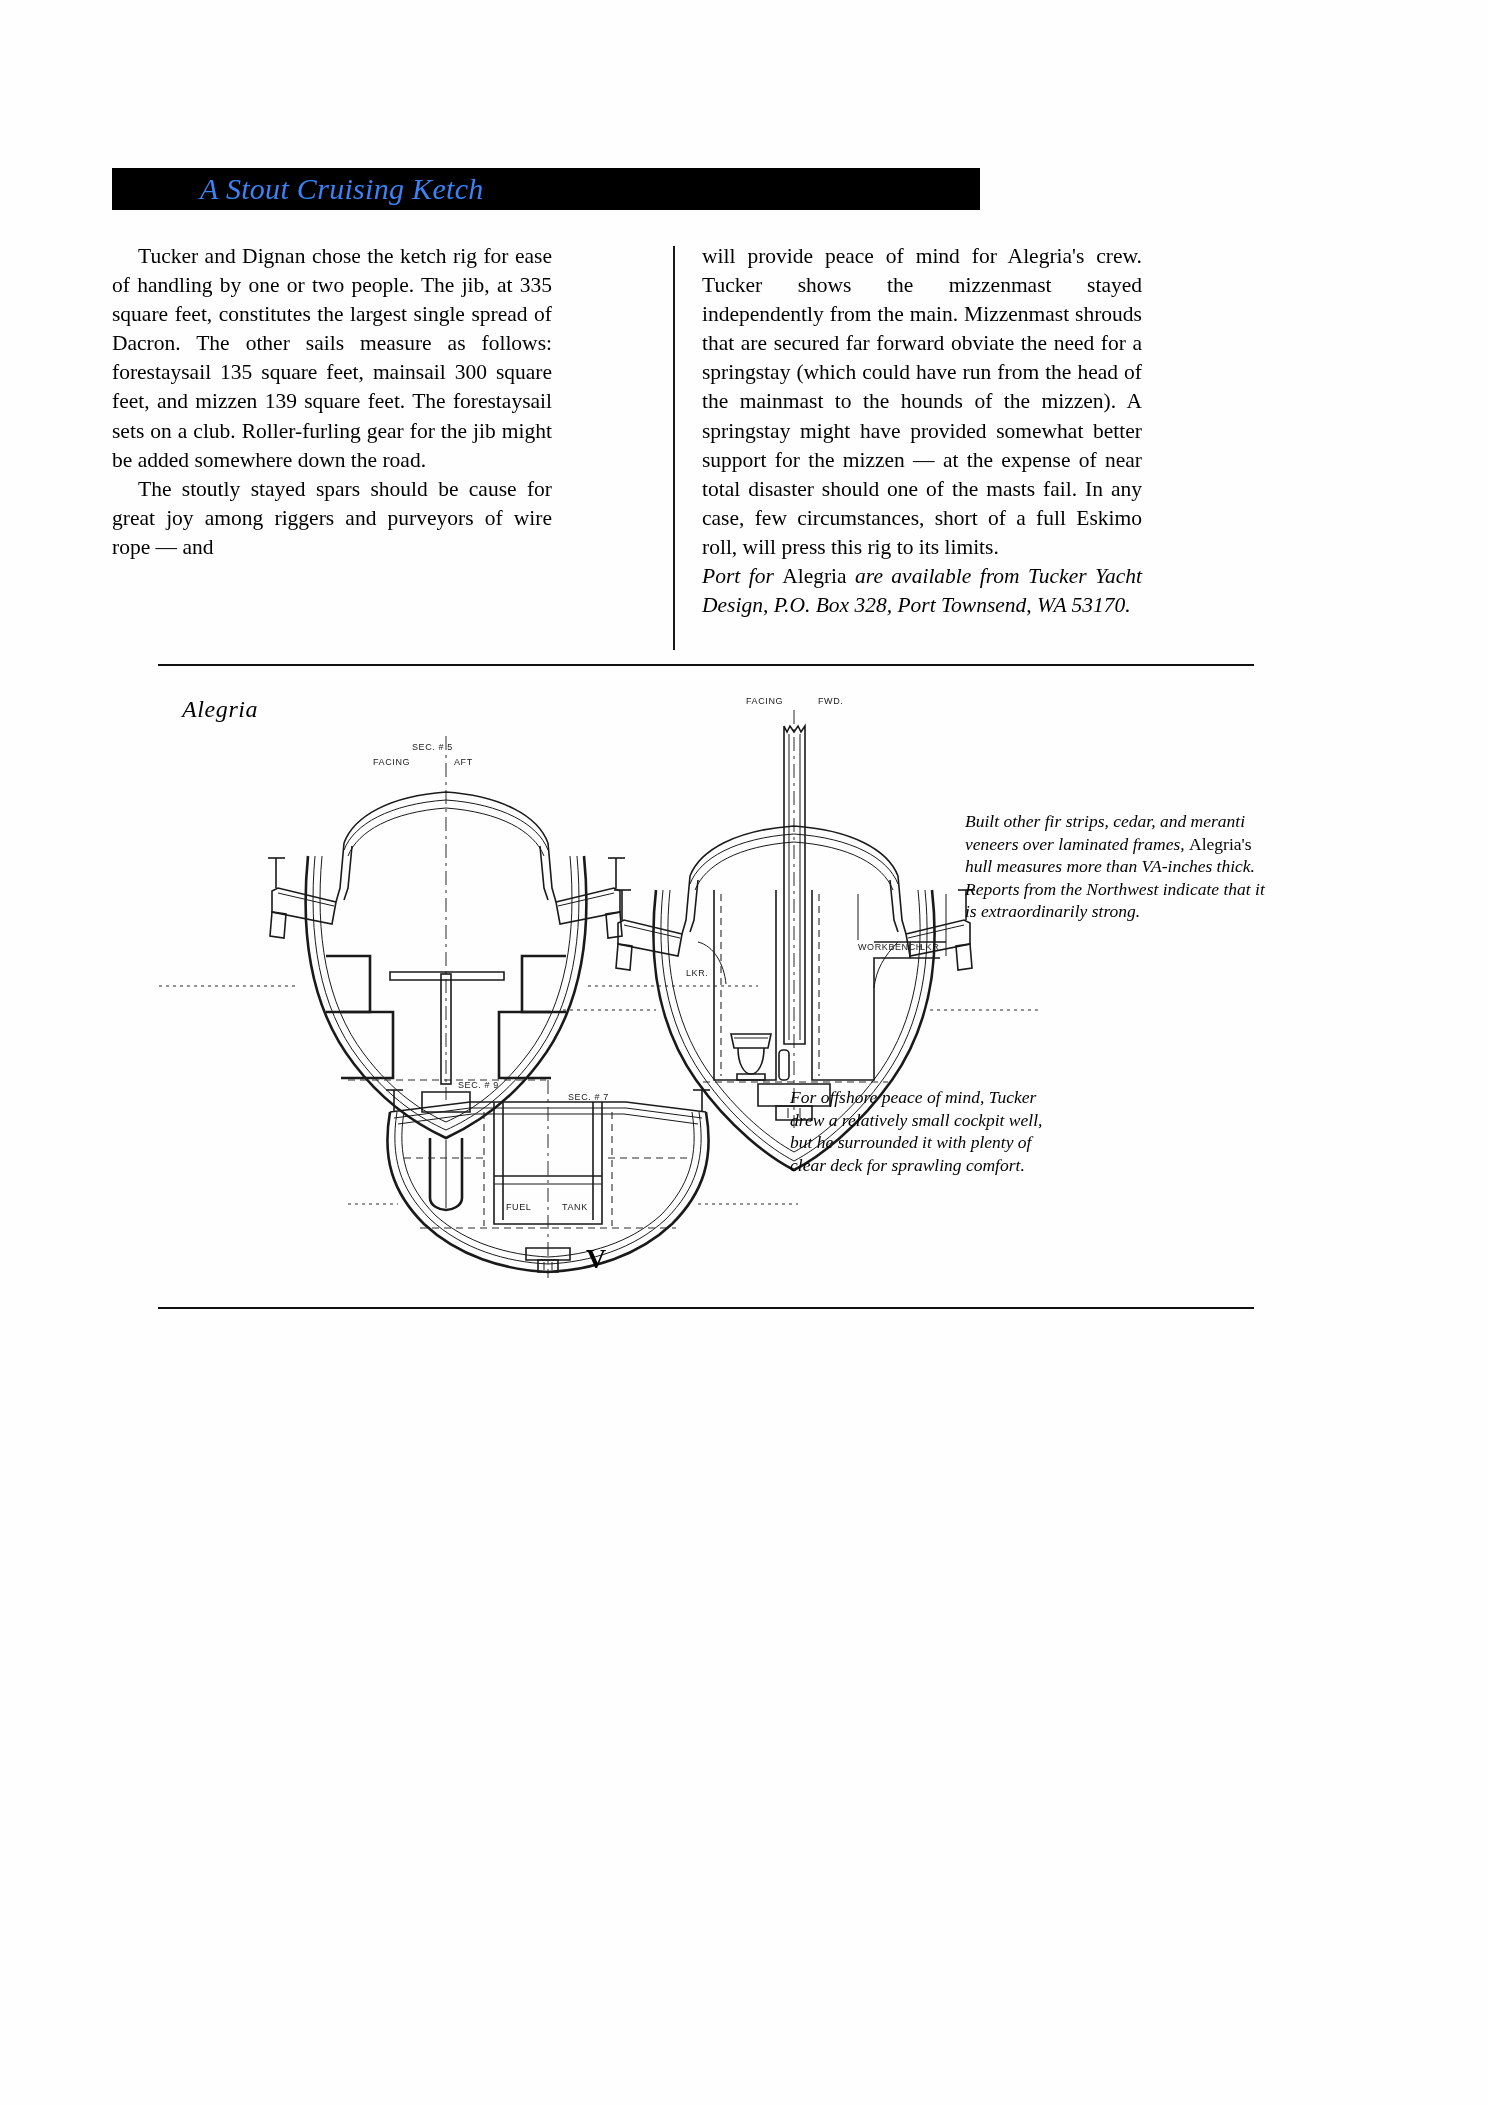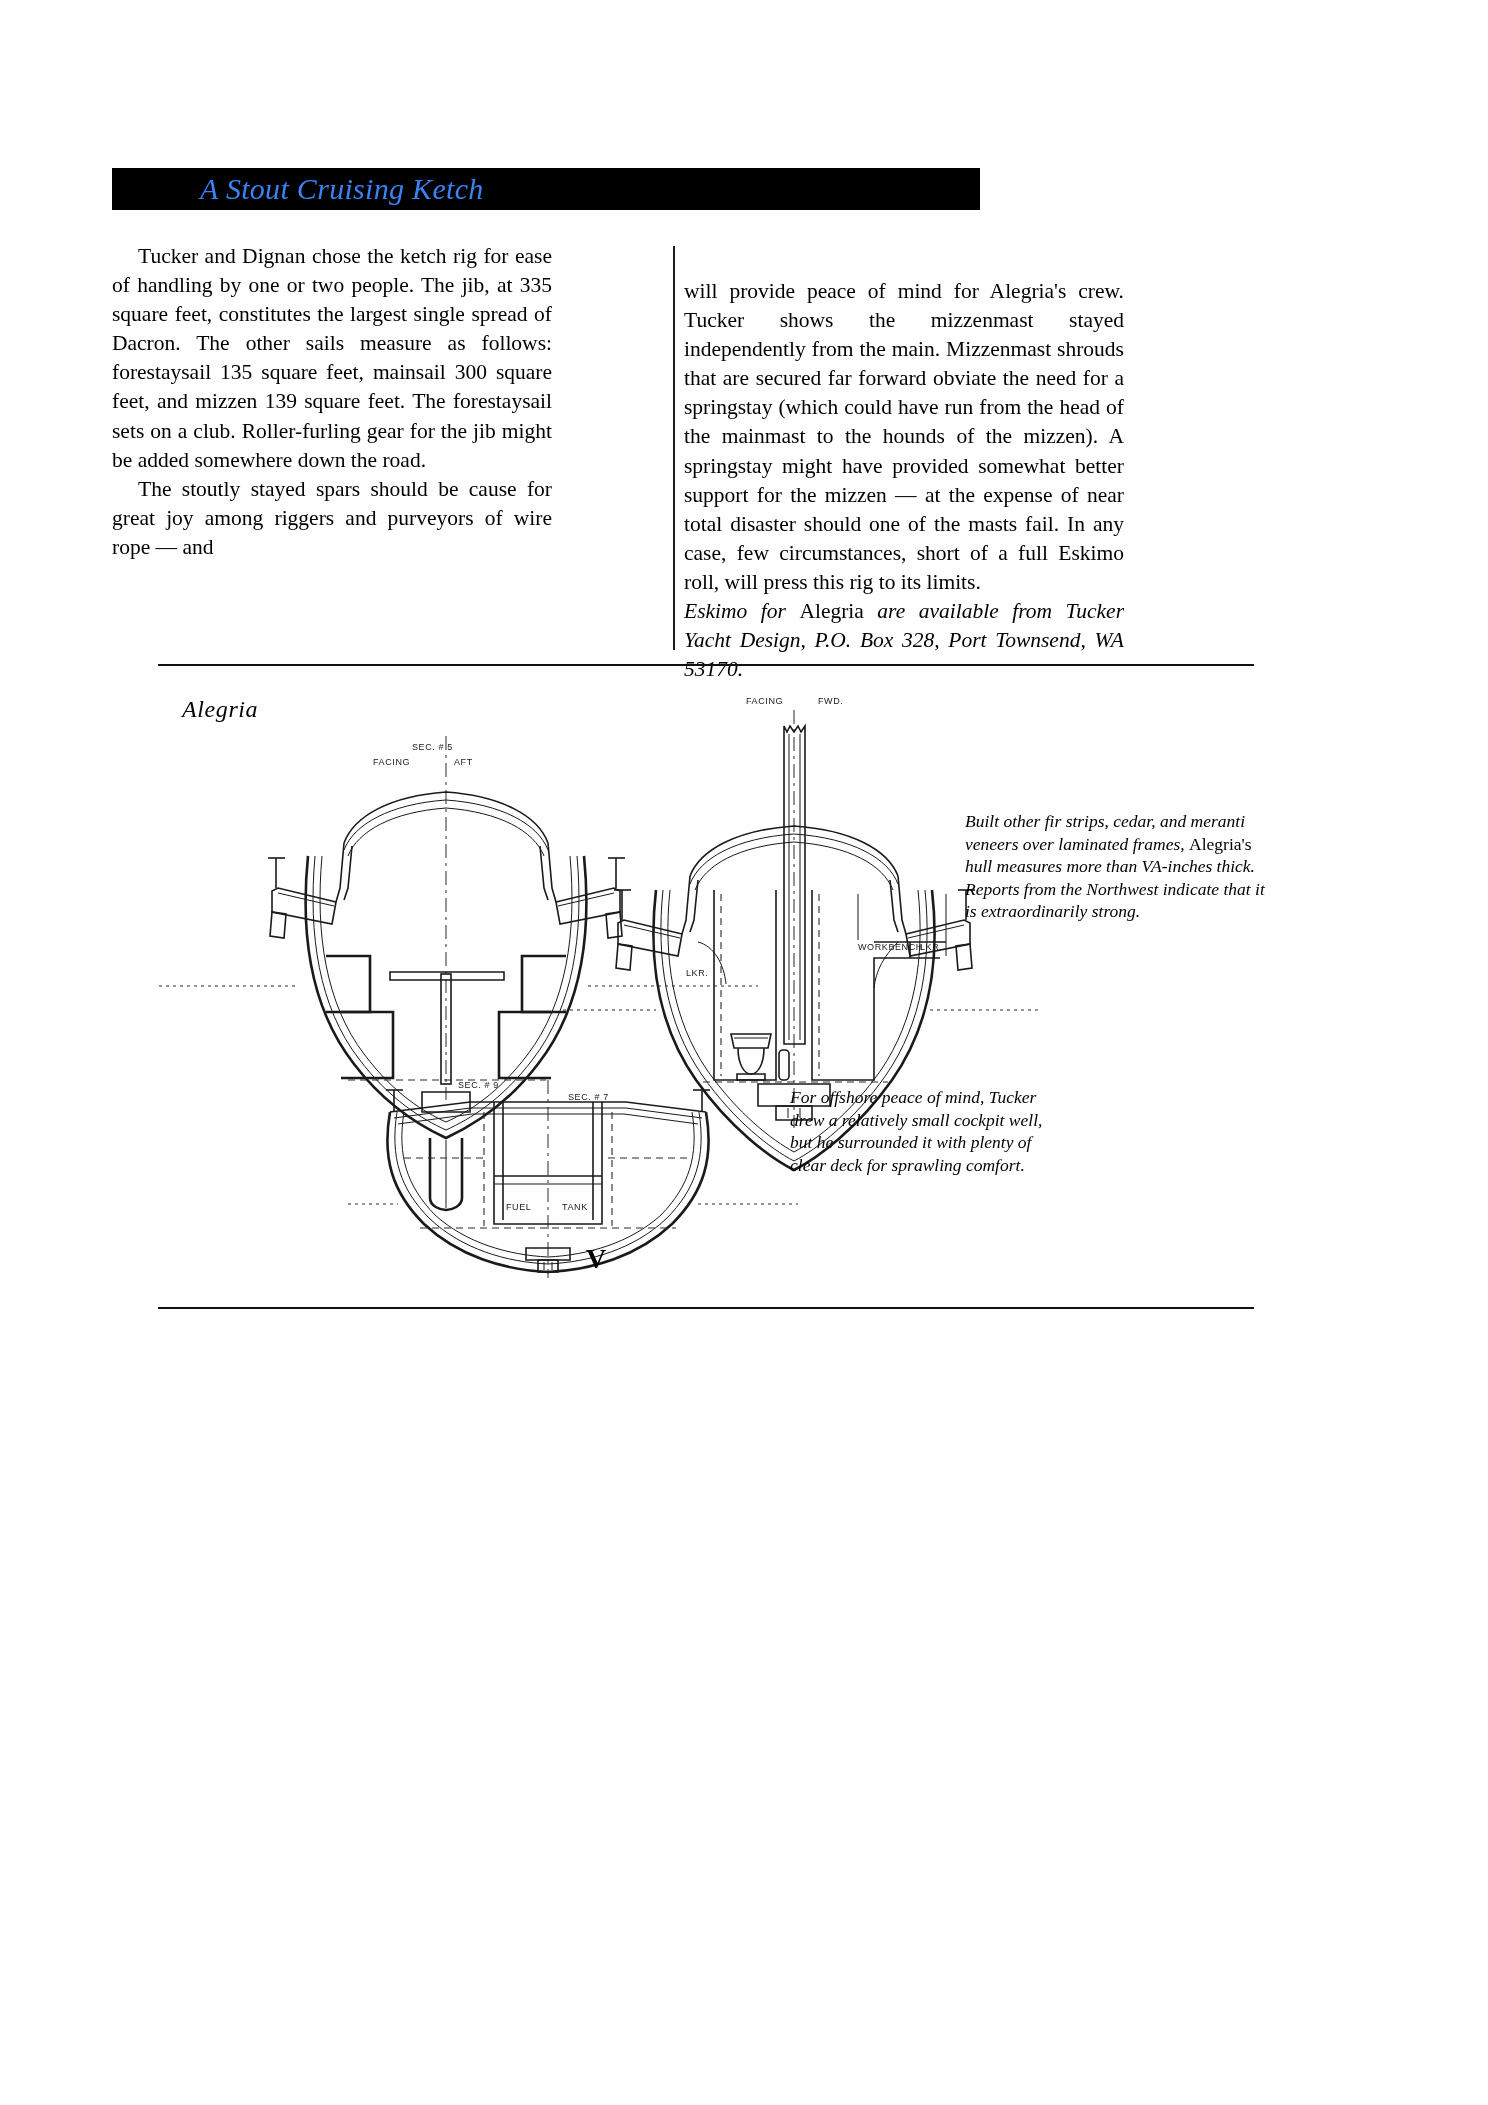--- a/index.html
+++ b/index.html
@@ -56,21 +56,21 @@
   .col {
     position: absolute;
     top: 0;
     width: 440px;
     font-size: 21.5px;
     line-height: 29.1px;
     text-align: justify;
     text-justify: inter-word;
   }
   .col-left  { left: 0px; }
-  .col-right { left: 572px; margin-top: 35px; }
+  .col-right { left: 590px; }
 
   .col p {
     margin: 0;
   }
   .col p.indent {
     text-indent: 26px;
   }
 
   .col-divider {
     position: absolute;
@@ -178,21 +178,21 @@
 
     <div class="col-divider"></div>
 
     <div class="col col-left">
       <p class="indent">Tucker and Dignan chose the ketch rig for ease of handling by one or two people. The jib, at 335 square feet, constitutes the largest single spread of Dacron. The other sails measure as follows: forestaysail 135 square feet, mainsail 300 square feet, and mizzen 139 square feet. The forestaysail sets on a club. Roller-furling gear for the jib might be added somewhere down the road.</p>
       <p class="indent">The stoutly stayed spars should be cause for great joy among riggers and purveyors of wire rope — and</p>
     </div>
 
     <div class="col col-right">
       <p>will provide peace of mind for Alegria's crew. Tucker shows the mizzenmast stayed independently from the main. Mizzenmast shrouds that are secured far forward obviate the need for a springstay (which could have run from the head of the mainmast to the hounds of the mizzen). A springstay might have provided somewhat better support for the mizzen — at the expense of near total disaster should one of the masts fail. In any case, few circumstances, short of a full Eskimo roll, will press this rig to its limits.</p>
-      <p class="plans-note"><span>Eskimo for </span><span class="roman">Alegria</span><span> are available from Tucker Yacht Design, P.O. Box 328, Port Townsend, WA 53170.</span></p>
+      <p class="plans-note"><span>Port for </span><span class="roman">Alegria</span><span> are available from Tucker Yacht Design, P.O. Box 328, Port Townsend, WA 53170.</span></p>
     </div>
 
   </div>
 
   <div class="rule rule-top"></div>
 
   <div class="fig-name">Alegria</div>
 
   <div class="figure-area">
     <svg width="1096" height="610" viewBox="0 0 1096 610">

